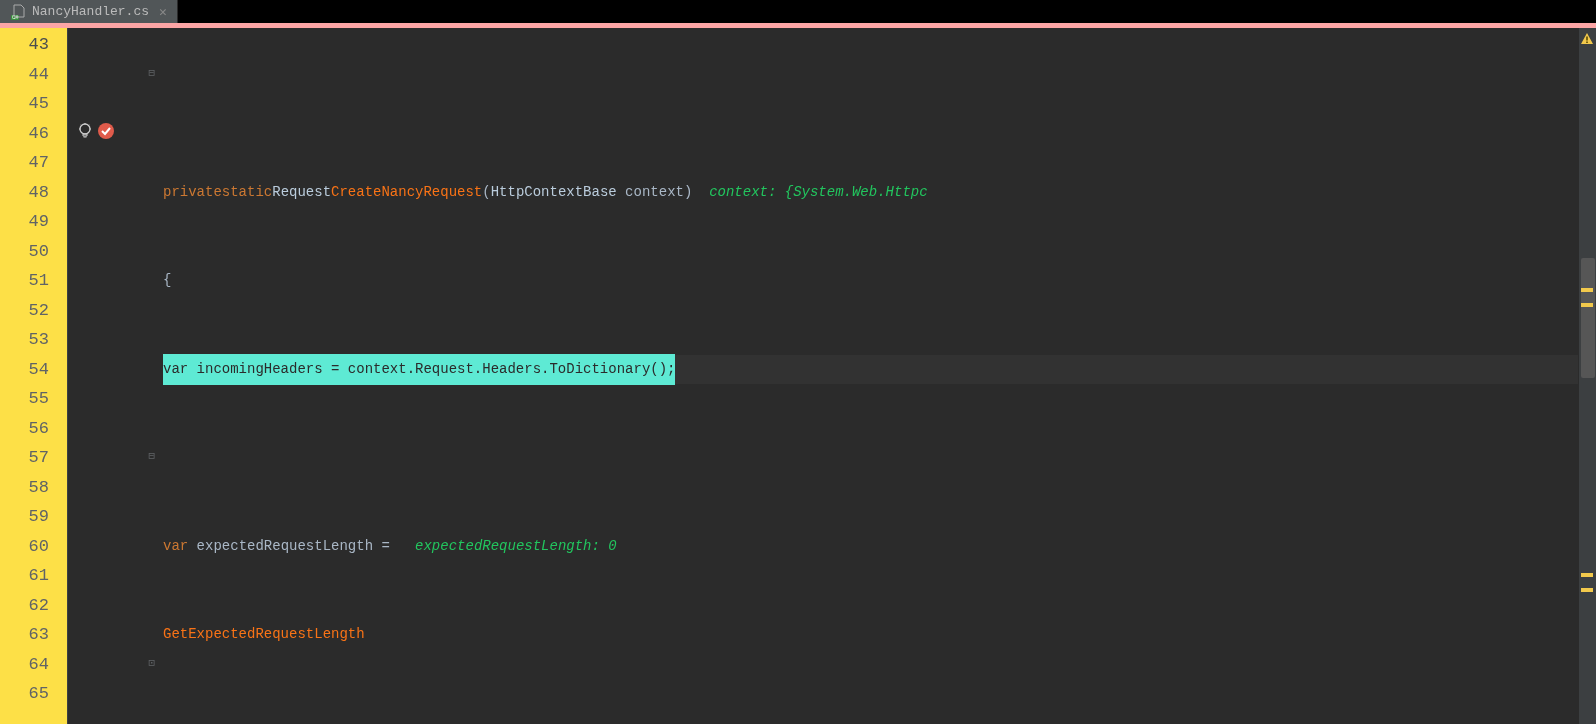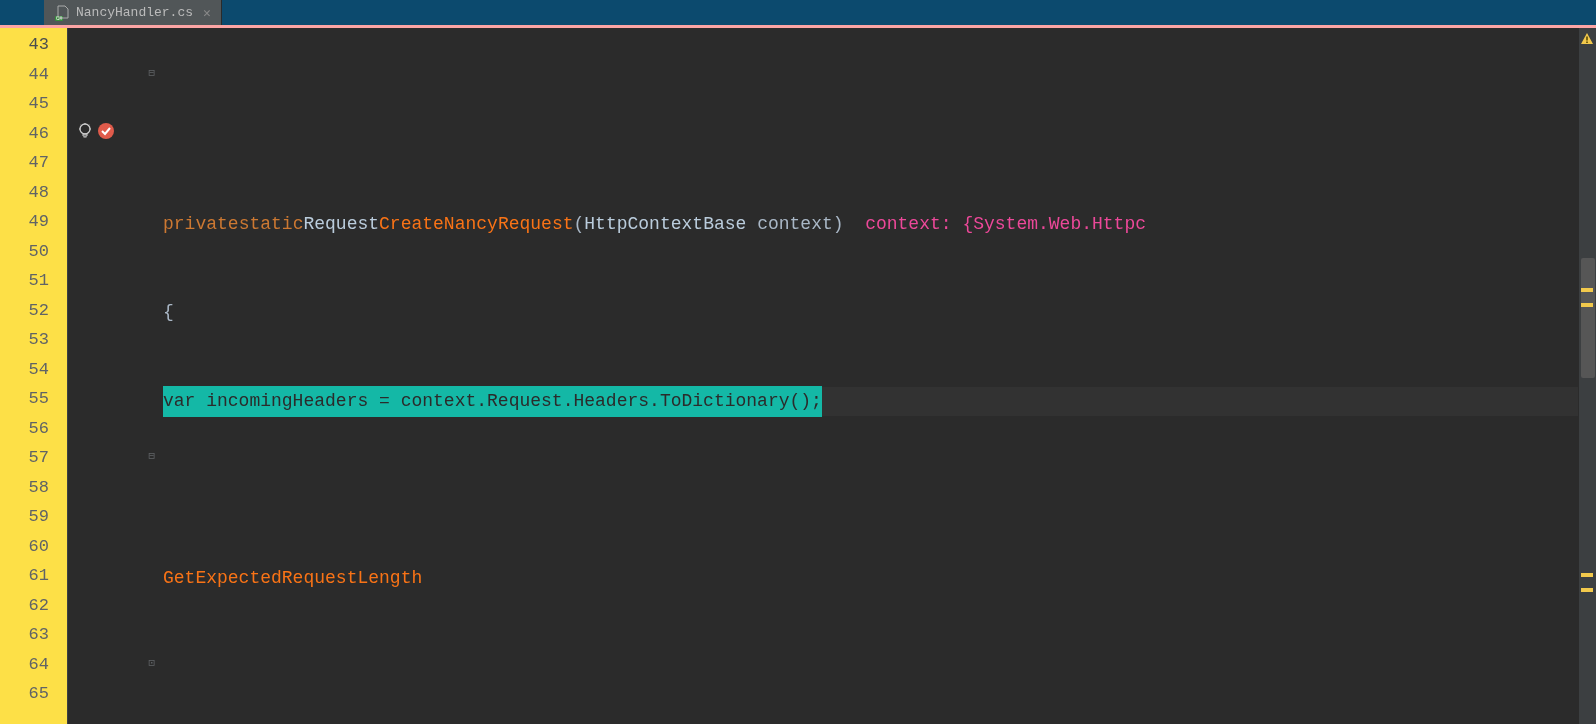--- a/index.html
+++ b/index.html
@@ -5,25 +5,24 @@
     * { margin: 0; padding: 0; box-sizing: border-box; }
     body {
       background: #2b2b2b;
       font-family: 'Consolas', 'Monaco', 'Courier New', monospace;
       color: #a9b7c6;
       overflow: hidden;
       width: 1596px;
       height: 724px;
     }
     .tabbar {
-      background: #0c4a6e;
+      background: #000000;
       height: 28px;
       display: flex;
-      border-bottom: 3px solid #fca5a5;
-      padding-left: 44px;
+      border-bottom: 5px solid #fca5a5;
     }
     .tab {
       display: flex;
       align-items: center;
       padding: 0 10px;
       height: 100%;
       background: #515658;
       border-right: 1px solid #2b2b2b;
       gap: 6px;
       font-size: 13px;
@@ -86,43 +85,42 @@
     }
     .fold-icon {
       position: absolute;
       right: 8px;
       color: #606366;
       font-size: 11px;
     }
     .code {
       flex: 1;
       padding-top: 2px;
-      font-size: 18px;
+      font-size: 14px;
       line-height: 29.5px;
       white-space: pre;
       position: relative;
-      margin-top: 32px;
     }
     .code-line {
       height: 29.5px;
       display: flex;
       align-items: center;
     }
     .code-line.current {
       background: #323232;
     }
     .hl {
-      background: #14b8a6;
+      background: #5eead4;
       color: #2b2b2b;
       padding: 1px 0;
     }
     .kw { color: #cc7832; }
     .type { color: #baccdc; }
     .method { color: #f97316; }
-    .hint { color: #ec4899; }
+    .hint { color: #22c55e; font-style: italic; }
     .scrollbar {
       width: 18px;
       background: #3c3f41;
       position: relative;
       border-left: 1px solid #2b2b2b;
     }
     .warn-triangle {
       position: absolute;
       top: 4px;
       right: 2px;
@@ -232,20 +230,21 @@
       </div>
     <div class="bp-row"></div>
   </div>
 
   <div class="code">
     <div class="code-line"></div>
     <div class="code-line">        <span class="kw">private</span> <span class="kw">static</span> <span class="type">Request</span> <span class="method">CreateNancyRequest</span><span>(</span><span class="type">HttpContextBase</span><span> context)</span><span class="hint">  context: {System.Web.Httpc</span></div>
     <div class="code-line">        <span>{</span></div>
     <div class="code-line current">            <span class="hl">var incomingHeaders = context.Request.Headers.ToDictionary();</span></div>
     <div class="code-line"></div>
+    <div class="code-line">            <span class="kw">var</span><span> expectedRequestLength = </span><span class="hint">  expectedRequestLength: 0</span></div>
     <div class="code-line">                <span class="method">GetExpectedRequestLength</span></div>
     <div class="code-line"></div>
     
     
     
     
     
     
     
     

